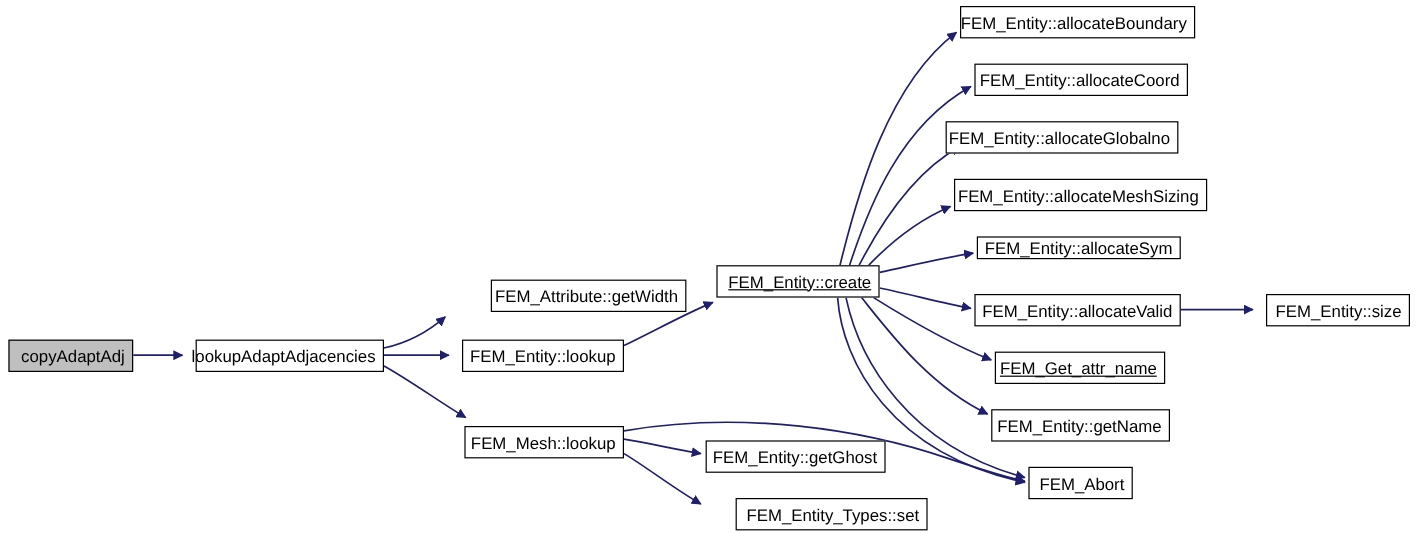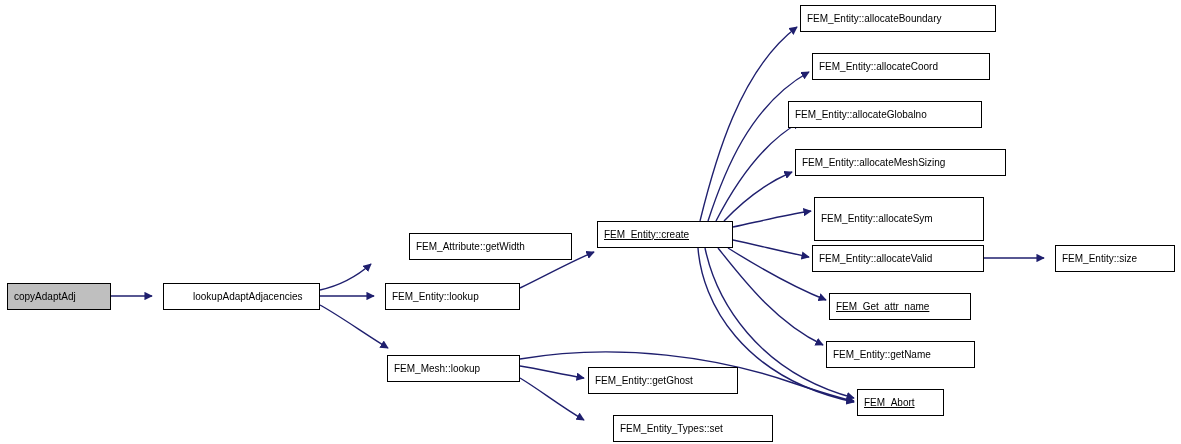--- a/index.html
+++ b/index.html
@@ -22,25 +22,25 @@
     width: 1181px;
     height: 444px;
     pointer-events: none;
   }
   .node {
     position: absolute;
     box-sizing: border-box;
     border: 1px solid #000000;
     background: #ffffff;
     color: #000000;
-    font-size: 10px;
+    font-size: 14px;
     line-height: 1;
     display: flex;
     align-items: center;
-    justify-content: flex-start;
+    justify-content: flex-end;
     white-space: nowrap;
     z-index: 2;
     letter-spacing: 0px;
   }
   .node.highlight {
     background: #bfbfbf;
     border-color: #000000;
   }
   .node-label {
     display: block;
@@ -111,33 +111,33 @@
       </div>
       <div class="node" style="left: 812px; top: 53px; width: 178px; height: 27px;">
         <span class="node-label">FEM_Entity::allocateCoord</span>
       </div>
       <div class="node" style="left: 788px; top: 101px; width: 194px; height: 27px;">
         <span class="node-label">FEM_Entity::allocateGlobalno</span>
       </div>
       <div class="node" style="left: 795px; top: 149px; width: 211px; height: 27px;">
         <span class="node-label">FEM_Entity::allocateMeshSizing</span>
       </div>
-      <div class="node" style="left: 814px; top: 197px; width: 170px; height: 44px;">
+      <div class="node" style="left: 814px; top: 197px; width: 170px; height: 19px;">
         <span class="node-label">FEM_Entity::allocateSym</span>
       </div>
       <div class="node" style="left: 812px; top: 245px; width: 172px; height: 27px;">
         <span class="node-label">FEM_Entity::allocateValid</span>
       </div>
       <div class="node" style="left: 829px; top: 293px; width: 142px; height: 27px; text-decoration: underline;">
         <span class="node-label">FEM_Get_attr_name</span>
       </div>
       <div class="node" style="left: 826px; top: 341px; width: 149px; height: 27px;">
         <span class="node-label">FEM_Entity::getName</span>
       </div>
-      <div class="node" style="left: 857px; top: 389px; width: 87px; height: 27px; text-decoration: underline;">
+      <div class="node" style="left: 857px; top: 389px; width: 87px; height: 27px;">
         <span class="node-label">FEM_Abort</span>
       </div>
       <div class="node" style="left: 1055px; top: 245px; width: 120px; height: 27px;">
         <span class="node-label">FEM_Entity::size</span>
       </div>
     </div>
 
 </div>
 
 </body></html>

